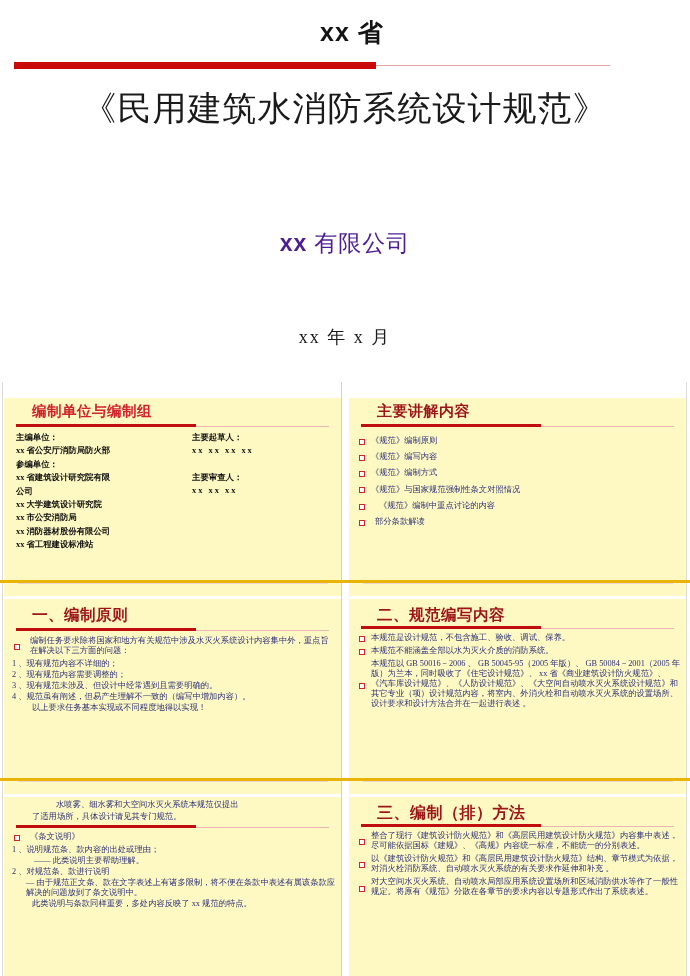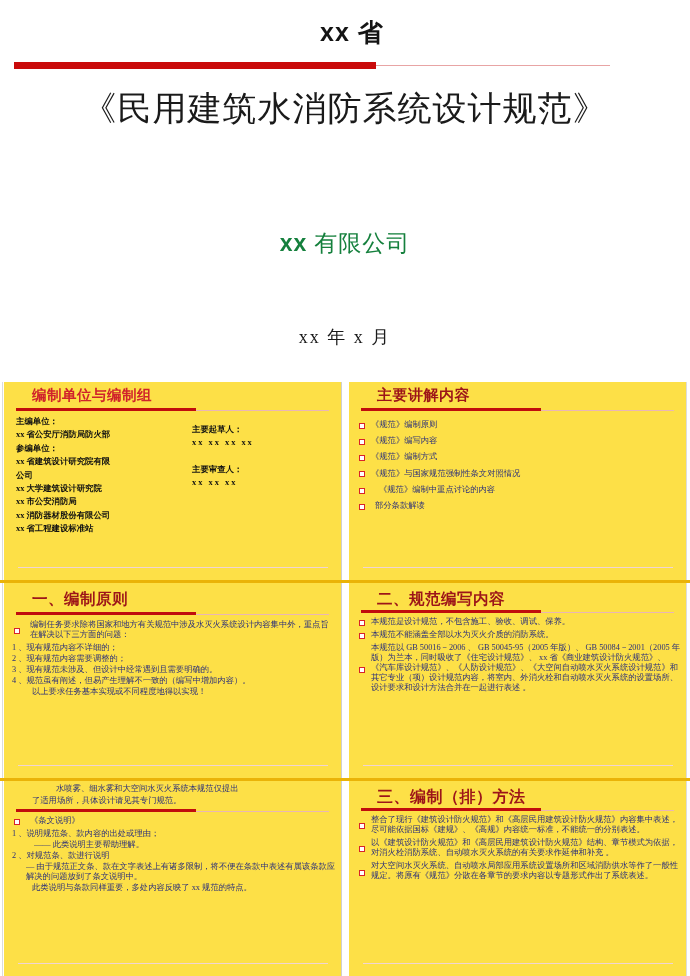--- a/index.html
+++ b/index.html
@@ -43,21 +43,21 @@
     font-family:"Liberation Serif","DejaVu Serif",serif;
     font-size:34px;
     color:#1a1a1a;
     letter-spacing:1px;
   }
   .ts-company{
     position:absolute;left:0;top:228px;width:690px;
     text-align:center;
     font-family:"Liberation Serif","DejaVu Serif",serif;
     font-size:23px;
-    color:#15803d;
+    color:#4c1d95;
     letter-spacing:1px;
   }
   .ts-company .xx{
     font-family:"Liberation Sans","DejaVu Sans",sans-serif;
     font-weight:bold;
   }
   .ts-date{
     position:absolute;left:0;top:325px;width:690px;
     text-align:center;
     font-family:"Liberation Serif","DejaVu Serif",serif;
@@ -70,23 +70,23 @@
   .grid{
     position:absolute;left:0;top:382px;width:690px;height:594px;
   }
   .row{
     position:relative;width:690px;height:198px;
     box-sizing:border-box;
   }
   .row + .row{ border-top:3px solid #eab308; }
 
   .cell{
-    position:absolute;top:0;width:337px;height:100%;
+    position:absolute;top:16px;width:337px;height:100%;
     box-sizing:border-box;
-    background:#fde047;
+    background:#fef9c3;
     overflow:hidden;
   }
   .cell.left{ left:4px; }
   .cell.right{ left:349px; border-left:none; }
   .vdivider{
     position:absolute;left:341px;top:0;width:1px;height:100%;
     background:#cfcfcf;
   }
   .ldivider{
     position:absolute;left:2px;top:0;width:1px;height:100%;
@@ -145,21 +145,21 @@
     margin:2.5px 6px 0 4px;
     box-sizing:border-box;
     background:#fff;
   }
   .bl .tx{ flex:1 1 auto; }
   .indent2{ margin:0 0 1px 22px; }
 
   
   .p1{ color:#111; font-weight:bold; font-size:8.4px; line-height:13.4px;}
   .p1 .colL{ position:absolute; left:6px; top:0; width:170px; }
-  .p1 .colR{ position:absolute; left:182px; top:0; width:150px;margin-top:8px; }
+  .p1 .colR{ position:absolute; left:182px; top:0; width:150px; }
   .p1 .lbl{ font-weight:bold; }
   .p1 .nm{ font-weight:bold; }
   .p1 .names{ letter-spacing:2px; }
 
   
   .overflow-head{
     position:absolute;left:6px;top:2px;width:326px;
     font-size:8.3px;line-height:12.4px;color:#2b2f7a;
     z-index:3;
   }

